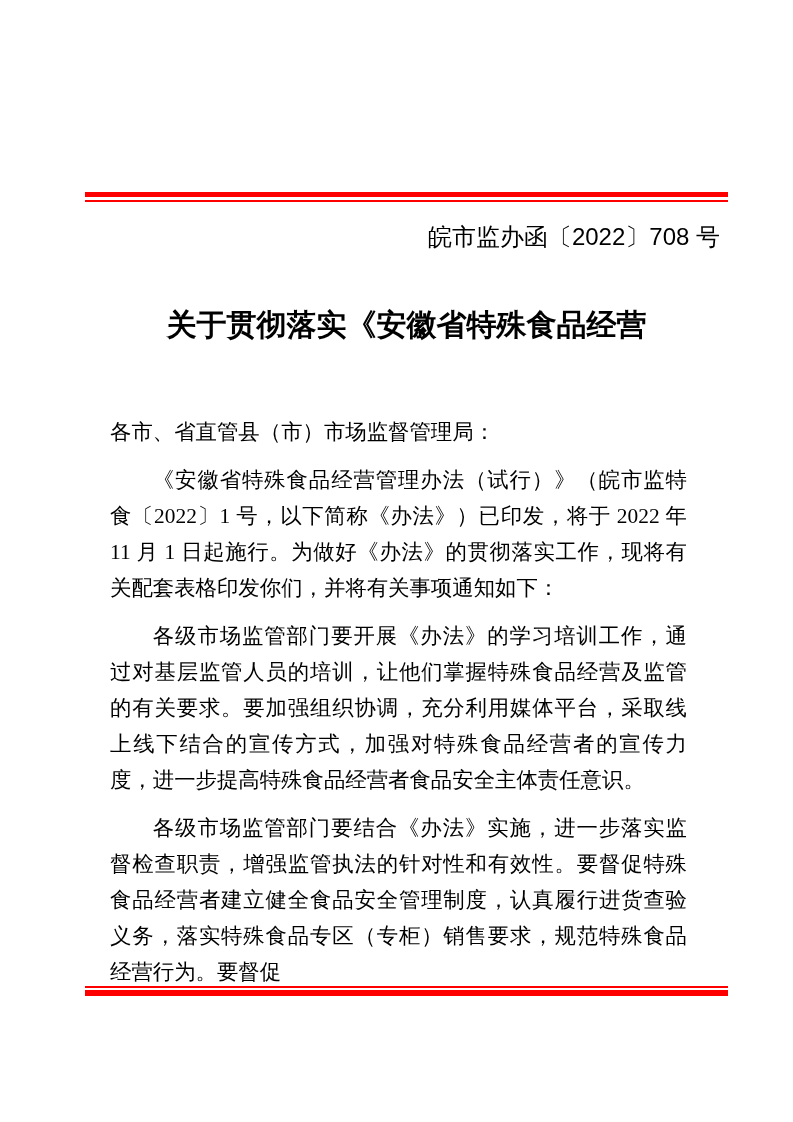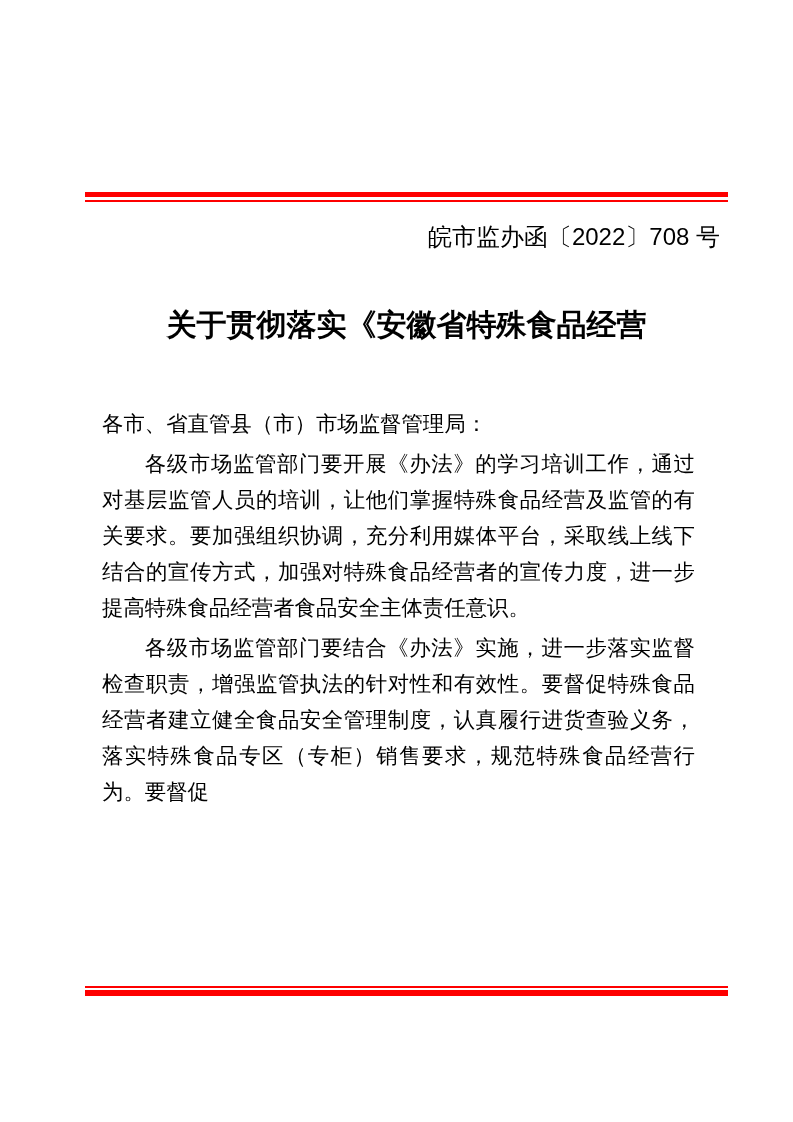--- a/index.html
+++ b/index.html
@@ -69,21 +69,21 @@
     position: absolute;
     left: 98px;
     top: 402px;
     width: 601px;
     font-size: 21.4px;
     line-height: 36px;
     text-align: justify;
     color: #000000;
   }
   .body-text p {
-    margin: 4px;
+    margin: 12px;
     padding: 0;
   }
   .body-text p.indent {
     text-indent: 2em;
   }
   
   .rule-bottom {
     position: absolute;
     left: 85px;
     top: 986px;
@@ -102,19 +102,20 @@
   <div class="rule-top"></div>
 
   <div class="doc-number">皖市监办函〔2022〕708 号</div>
 
   <div class="doc-title">
     <div>关于贯彻落实《安徽省特殊食品经营</div>
   </div>
 
   <div class="body-text">
     <p>各市、省直管县（市）市场监督管理局：</p>
+    <p class="indent">《安徽省特殊食品经营管理办法（试行）》（皖市监特食〔2022〕1 号，以下简称《办法》）已印发，将于 2022 年 11 月 1 日起施行。为做好《办法》的贯彻落实工作，现将有关配套表格印发你们，并将有关事项通知如下：</p>
     <p class="indent">各级市场监管部门要开展《办法》的学习培训工作，通过对基层监管人员的培训，让他们掌握特殊食品经营及监管的有关要求。要加强组织协调，充分利用媒体平台，采取线上线下结合的宣传方式，加强对特殊食品经营者的宣传力度，进一步提高特殊食品经营者食品安全主体责任意识。</p>
     <p class="indent">各级市场监管部门要结合《办法》实施，进一步落实监督检查职责，增强监管执法的针对性和有效性。要督促特殊食品经营者建立健全食品安全管理制度，认真履行进货查验义务，落实特殊食品专区（专柜）销售要求，规范特殊食品经营行为。要督促</p>
   </div>
 
   <div class="rule-bottom"></div>
 
 </div>
 
 </body></html>

